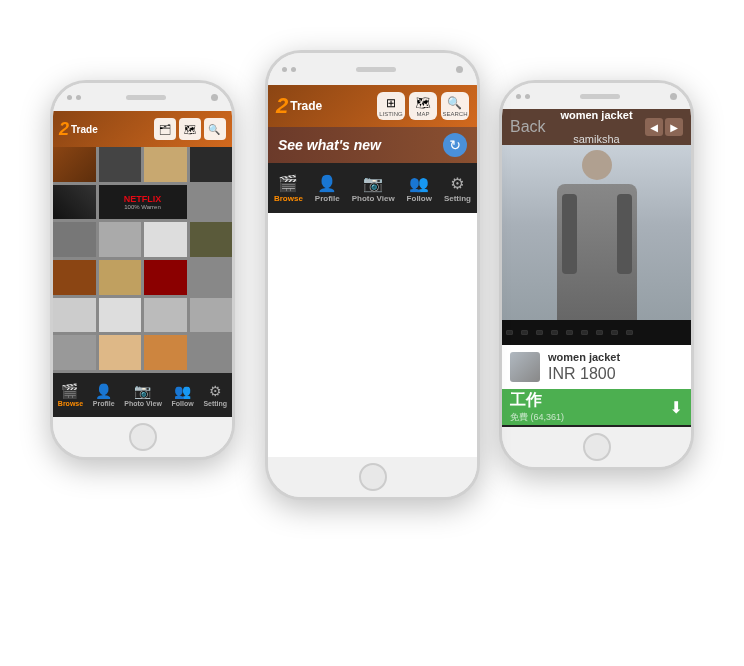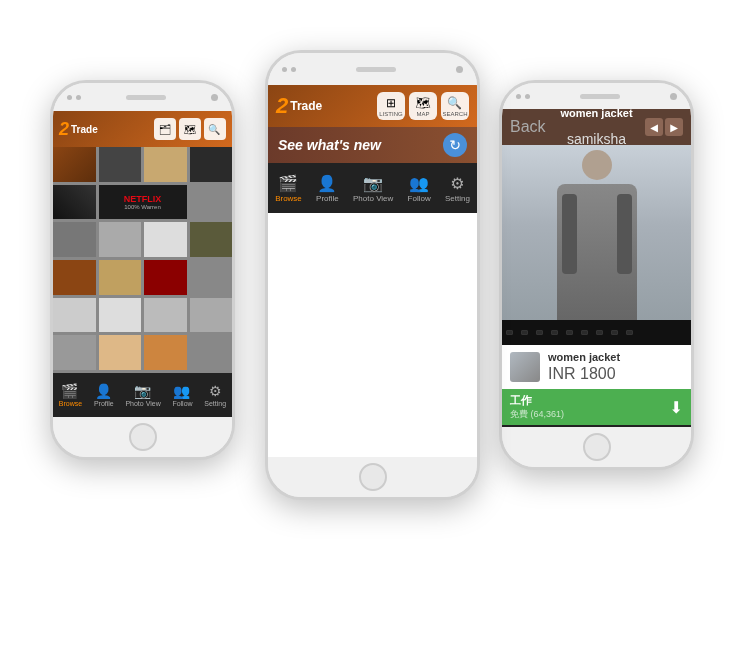--- a/index.html
+++ b/index.html
@@ -203,20 +203,21 @@
       gap: 1px;
     }
 
     .nav-icon {
       font-size: 14px;
     }
 
     .nav-label {
       font-size: 7px;
       color: #aaa;
+      font-weight: bold;
     }
 
     .nav-label.active {
       color: #ff8c00;
     }
 
     .nav-icon.active {
       color: #ff8c00;
     }
 
@@ -314,21 +315,21 @@
     }
 
     .right-header-title-main {
       color: #fff;
       font-size: 11px;
       font-weight: bold;
     }
 
     .right-header-title-sub {
       color: #ddd;
-      font-size: 14px;
+      font-size: 11px;
       margin-top: 12px;
     }
 
     .nav-arrows {
       position: absolute;
       right: 8px;
       display: flex;
       gap: 2px;
     }
 
@@ -373,21 +374,21 @@
     .download-area {
       height: 36px;
       background: #4caf50;
       display: flex;
       align-items: center;
       justify-content: space-between;
       padding: 0 8px;
     }
 
     .download-text {
-      font-size: 11px;
+      font-size: 16px;
       font-weight: bold;
       color: #fff;
     }
 
     .download-sub {
       font-size: 9px;
       color: #c8e6c9;
     }
 
     .download-icon {

